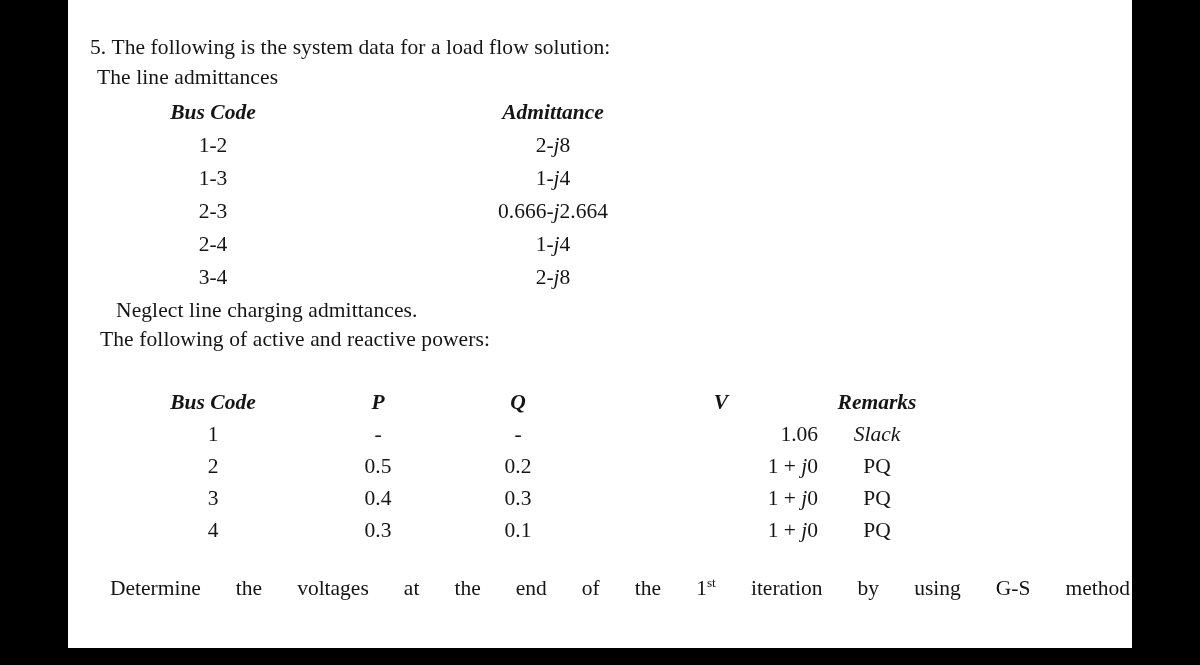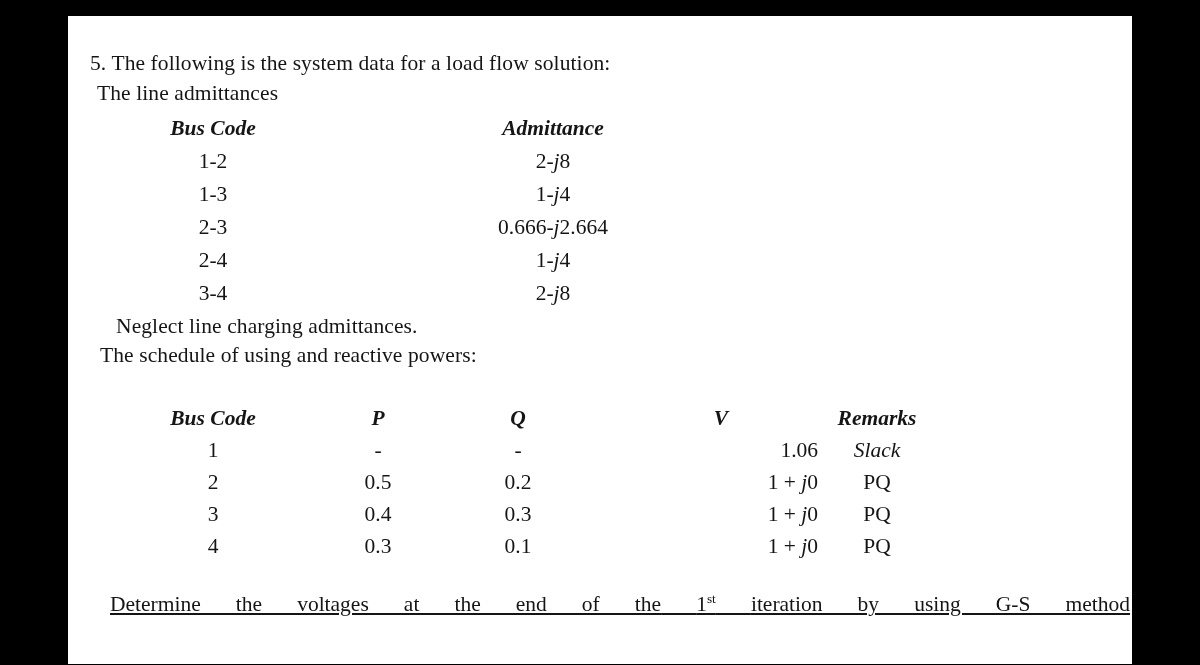--- a/index.html
+++ b/index.html
@@ -22,21 +22,20 @@
   
   #page {
     position: absolute;
     left: 68px;
     top: 0px;
     width: 1064px;
     height: 648px;
     background: #ffffff;
     color: #151515;
     overflow: hidden;
-    margin-top: 16px;
   }
   .line {
     position: absolute;
     font-size: 21.5px;
     line-height: 26px;
     white-space: nowrap;
     letter-spacing: 0.1px;
   }
   .intro1 { left: 22px;  top: 34px; }
   .intro2 { left: 29px;  top: 64px; }
@@ -105,21 +104,20 @@
   
   #closing {
     position: absolute;
     left: 42px;
     top: 576px;
     width: 1020px;
     font-size: 21.5px;
     text-align: justify;
     text-align-last: justify;
     white-space: normal;
-    text-decoration: underline;
   }
   #closing sup {
     font-size: 0.62em;
     vertical-align: super;
     line-height: 0;
   }
 </style>
 </head>
 <body>
 
@@ -157,21 +155,21 @@
       </div>
 
       <div class="trow">
         <div class="c-bus">3-4</div>
         <div class="c-adm"><span>2</span><span class="dash">-</span><span class="ital">j</span><span>8</span></div>
       </div>
 
     </div>
 
     <div class="line neglect">Neglect line charging admittances.</div>
-    <div class="line schedule">The schedule of using and reactive powers:</div>
+    <div class="line schedule">The following of active and reactive powers:</div>
 
     <div id="tbl-schedule">
 
       <div class="trow hdr">
         <div class="cell c-bus">Bus Code</div>
         <div class="cell c-p">P</div>
         <div class="cell c-q">Q</div>
         <div class="cell c-v">V</div>
         <div class="cell c-r">Remarks</div>
       </div>

